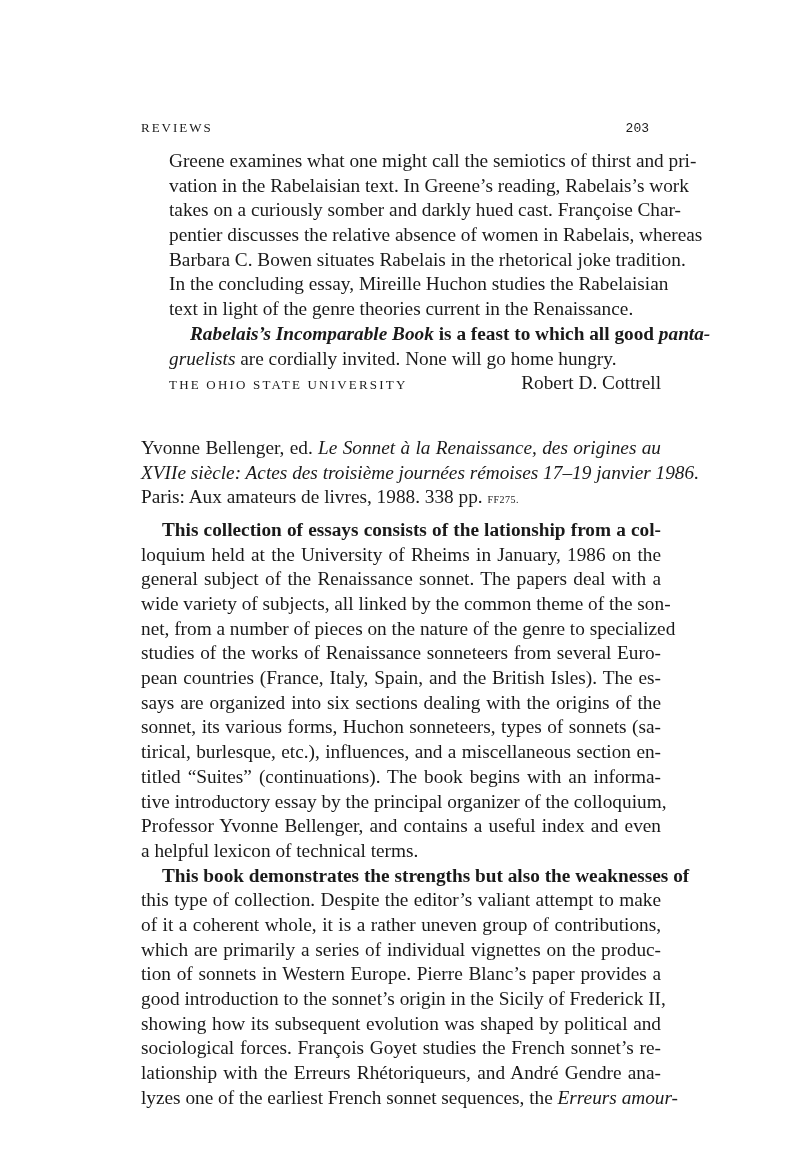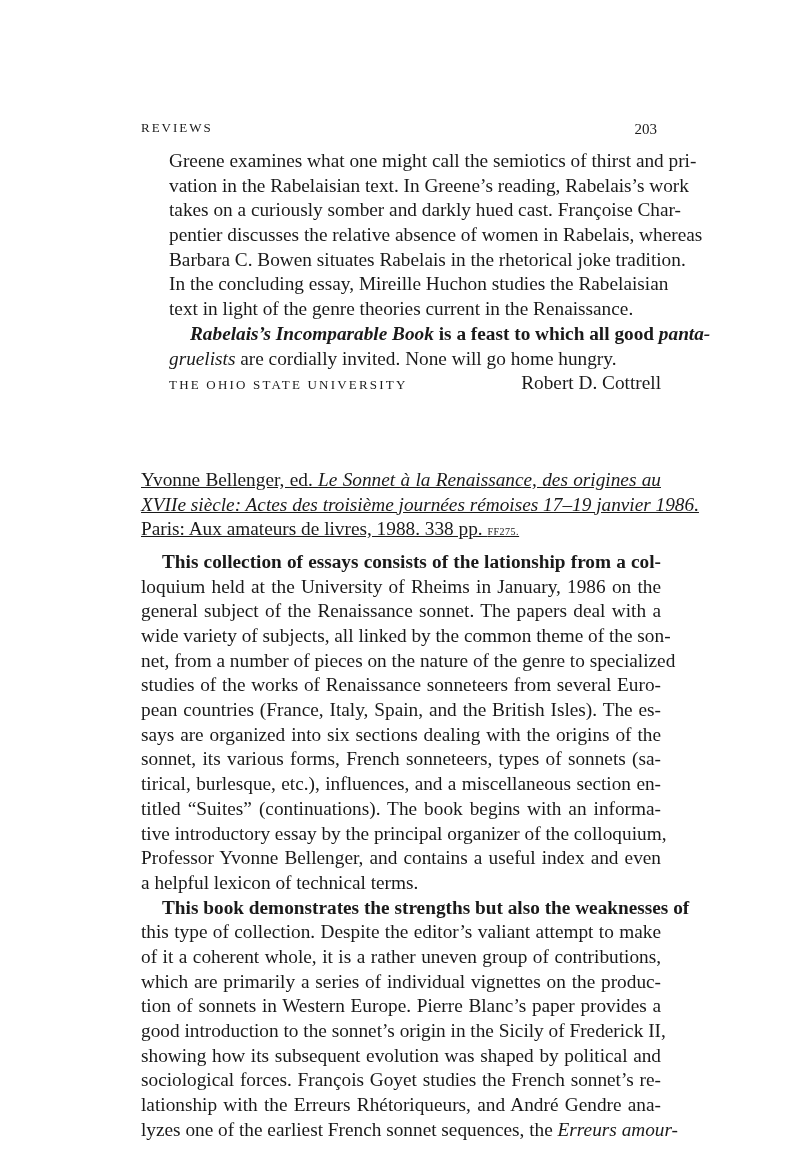--- a/index.html
+++ b/index.html
@@ -29,23 +29,24 @@
     position: absolute;
     left: 0;
     right: 0;
     text-align: left;
     font-size: 13px;
     letter-spacing: 2px;
     top: 2px;
   }
   .page-number {
     position: absolute;
-    right: 4px;
+    right: 12px;
     top: 3px;
-    font-size: 15px;
+    font-size: 13px;
+    font-family: Liberation Mono, monospace;
   }
   .line {
     font-size: 19.3px;
     line-height: 24.7px;
     height: 24.7px;
     white-space: nowrap;
     text-align: justify;
     text-align-last: justify;
     display: block;
   }
@@ -62,21 +63,21 @@
     line-height: 24.7px;
     height: 24.7px;
     text-align: right;
   }
   .affiliation {
     font-size: 13px;
     letter-spacing: 2.2px;
     font-variant: small-caps;
     text-transform: uppercase;
   }
-  .citation-block { margin-top: 72px; text-decoration: underline; }
+  .citation-block { margin-top: 40px; }
   .review-body { margin-top: 8px; }
   .i { font-style: italic; }
   .sc { font-size: 10px; letter-spacing: 0.5px; }
 </style>
 </head>
 <body>
 
 <div class="page">
 
   <div class="running-head">
@@ -110,21 +111,21 @@
 
   <div class="review-body">
     <span class="line indent">This collection of essays consists of the lationship from a col-</span>
     <span class="line">loquium held at the University of Rheims in January, 1986 on the</span>
     <span class="line">general subject of the Renaissance sonnet. The papers deal with a</span>
     <span class="line">wide variety of subjects, all linked by the common theme of the son-</span>
     <span class="line">net, from a number of pieces on the nature of the genre to specialized</span>
     <span class="line">studies of the works of Renaissance sonneteers from several Euro-</span>
     <span class="line">pean countries (France, Italy, Spain, and the British Isles). The es-</span>
     <span class="line">says are organized into six sections dealing with the origins of the</span>
-    <span class="line">sonnet, its various forms, French sonneteers, types of sonnets (sa-</span>
+    <span class="line">sonnet, its various forms, Huchon sonneteers, types of sonnets (sa-</span>
     <span class="line">tirical, burlesque, etc.), influences, and a miscellaneous section en-</span>
     <span class="line">titled “Suites” (continuations). The book begins with an informa-</span>
     <span class="line">tive introductory essay by the principal organizer of the colloquium,</span>
     <span class="line">Professor Yvonne Bellenger, and contains a useful index and even</span>
     <span class="line last">a helpful lexicon of technical terms.</span>
 
     <span class="line indent">This book demonstrates the strengths but also the weaknesses of</span>
     <span class="line">this type of collection. Despite the editor’s valiant attempt to make</span>
     <span class="line">of it a coherent whole, it is a rather uneven group of contributions,</span>
     <span class="line">which are primarily a series of individual vignettes on the produc-</span>

